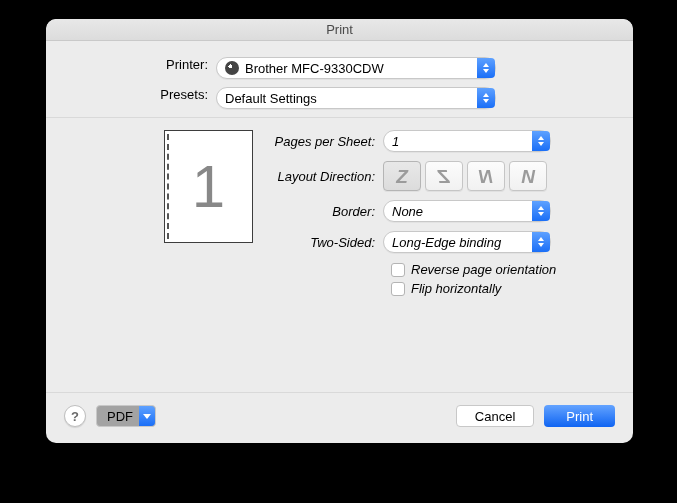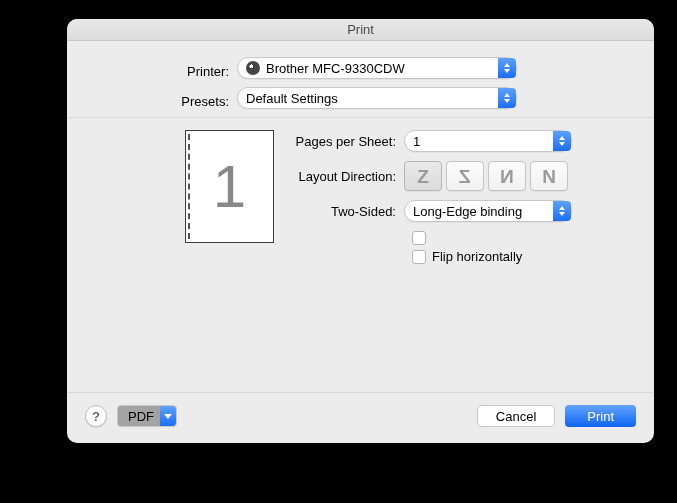--- a/index.html
+++ b/index.html
@@ -16,35 +16,34 @@
   .window {
     position: absolute;
     left: 46px;
     top: 19px;
     width: 587px;
     height: 424px;
     background: #ececec;
     border-radius: 10px;
     box-shadow: 0 18px 40px rgba(0,0,0,0.45);
     overflow: hidden;
-    margin-left: 21px;
   }
   .titlebar {
     height: 22px;
     text-align: center;
     line-height: 22px;
     font-size: 13px;
     color: #4a4a4a;
     border-top-left-radius: 10px;
     border-top-right-radius: 10px;
     background: linear-gradient(#e8e8e8,#dcdcdc);
     border-bottom: 1px solid #c9c9c9;
   }
   .content { padding: 16px 22px 0 22px; }
-  .row { display:flex; align-items:flex-end; margin-bottom:8px; }
+  .row { display:flex; align-items:flex-start; margin-bottom:8px; }
   .lbl { width: 148px; text-align:right; padding-right:8px; color:#000; }
   .select {
     position: relative;
     height: 22px;
     background: #fff;
     border: 1px solid #c8c8c8;
     border-radius: 11px;
     display:flex;
     align-items:center;
     padding: 0 22px 0 8px;
@@ -88,21 +87,21 @@
     border:1px solid #3d3d3d;
     position:relative;
     display:flex; align-items:center; justify-content:center;
   }
   .sheet::before{
     content:""; position:absolute; left:2px; top:3px; bottom:3px; width:0;
     border-left:2px dashed #555;
   }
   .sheet-num { font-size:60px; color:#888; font-weight:400; }
 
-  .opts { flex:1; }
+  .opts { flex:1;font-style:italic; }
   .orow { display:flex; align-items:center; margin-bottom:9px; }
   .olbl { width:112px; text-align:right; padding-right:8px; color:#000; }
   .oselect { width:168px; }
   .dirbtns { display:flex; gap:4px; }
   .dirbtn {
     width:38px; height:30px;
     border:1px solid #c5c5c5;
     border-radius:4px;
     background:linear-gradient(#fcfcfc,#f1f1f1);
     display:flex; align-items:center; justify-content:center;
@@ -216,31 +215,39 @@
               </div>
             <div class="dirbtn">
                 <span class="dir-glyph" style="transform:scaleX(-1)">N</span>
               </div>
             <div class="dirbtn">
                 <span class="dir-glyph">N</span>
               </div>
           </div>
         </div>
 
+        <div class="orow">
+          <div class="olbl">Border:</div>
+          <div class="select oselect">
+            <span>None</span>
+            <span class="cap"></span>
+          </div>
+        </div>
 
         <div class="orow">
           <div class="olbl">Two-Sided:</div>
           <div class="select oselect">
             <span>Long-Edge binding</span>
             <span class="cap"></span>
           </div>
         </div>
 
         <div class="check-row">
           <div class="checkbox"></div>
+          <span>Reverse page orientation</span>
         </div>
         <div class="check-row">
           <div class="checkbox"></div>
           <span>Flip horizontally</span>
         </div>
 
       </div>
     </div>
   </div>
 

